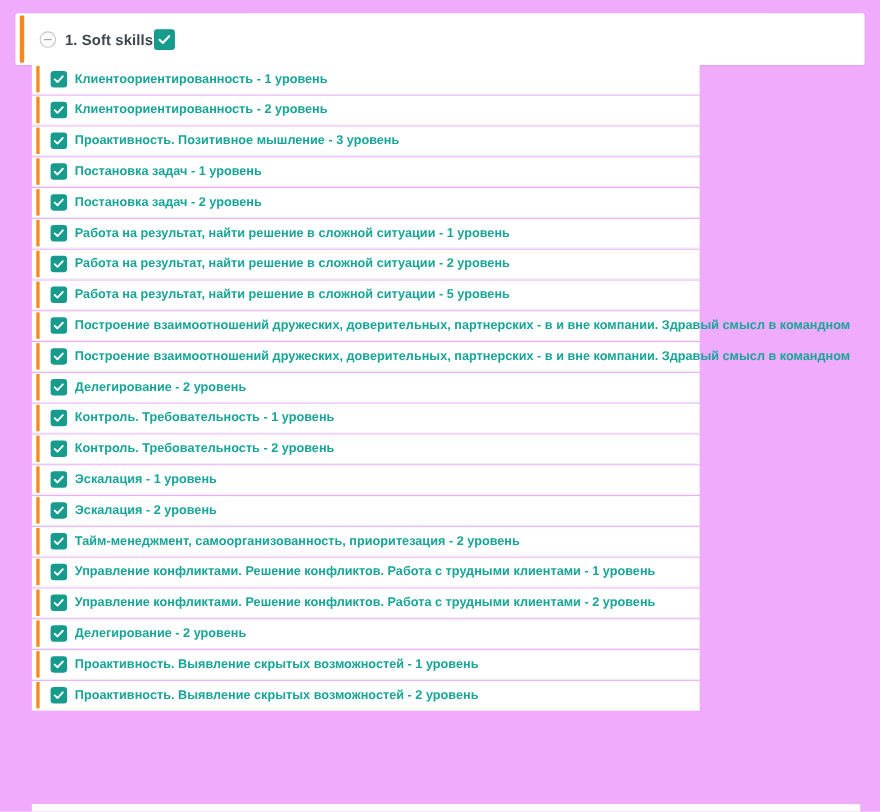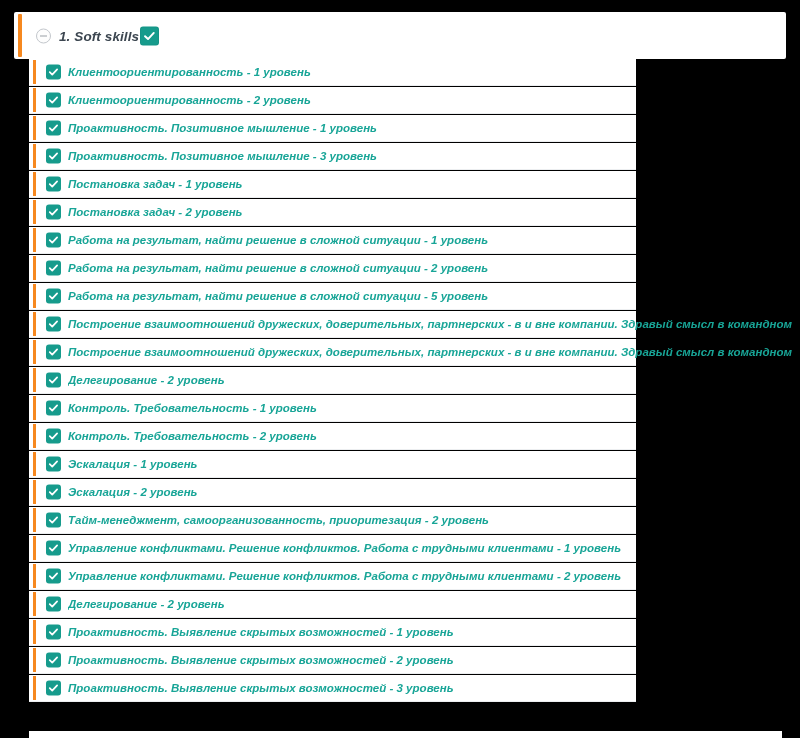--- a/index.html
+++ b/index.html
@@ -10,23 +10,22 @@
     height: 738px;
     background: #ecedf0;
     font-family: "Liberation Sans", sans-serif;
     -webkit-font-smoothing: antialiased;
   }
 
   .page {
     position: relative;
     width: 800px;
     height: 738px;
-    background: #000000;
+    background: #f0abfc;
     overflow: hidden;
-    font-style: italic;
   }
 
   
   .section-card {
     position: absolute;
     left: 14px;
     top: 12px;
     width: 772px;
     height: 47px;
     background: #ffffff;
@@ -203,29 +202,20 @@
         </div>
         <div class="row-label">Клиентоориентированность - 2 уровень</div>
       </div>
       <div class="row">
         <div class="accent-bar"></div>
         <div class="row-check">
           <svg class="cb-mark" width="11" height="11" viewBox="0 0 14 14">
             <path d="M2.2 7.2 L5.4 10.3 L11.6 3.7" fill="none" stroke="#ffffff" stroke-width="2.2" stroke-linecap="round" stroke-linejoin="round"></path>
           </svg>
         </div>
-        <div class="row-label">Проактивность. Позитивное мышление - 1 уровень</div>
-      </div>
-      <div class="row">
-        <div class="accent-bar"></div>
-        <div class="row-check">
-          <svg class="cb-mark" width="11" height="11" viewBox="0 0 14 14">
-            <path d="M2.2 7.2 L5.4 10.3 L11.6 3.7" fill="none" stroke="#ffffff" stroke-width="2.2" stroke-linecap="round" stroke-linejoin="round"></path>
-          </svg>
-        </div>
         <div class="row-label">Проактивность. Позитивное мышление - 3 уровень</div>
       </div>
       <div class="row">
         <div class="accent-bar"></div>
         <div class="row-check">
           <svg class="cb-mark" width="11" height="11" viewBox="0 0 14 14">
             <path d="M2.2 7.2 L5.4 10.3 L11.6 3.7" fill="none" stroke="#ffffff" stroke-width="2.2" stroke-linecap="round" stroke-linejoin="round"></path>
           </svg>
         </div>
         <div class="row-label">Постановка задач - 1 уровень</div>
@@ -375,26 +365,17 @@
         <div class="row-label">Проактивность. Выявление скрытых возможностей - 1 уровень</div>
       </div>
       <div class="row">
         <div class="accent-bar"></div>
         <div class="row-check">
           <svg class="cb-mark" width="11" height="11" viewBox="0 0 14 14">
             <path d="M2.2 7.2 L5.4 10.3 L11.6 3.7" fill="none" stroke="#ffffff" stroke-width="2.2" stroke-linecap="round" stroke-linejoin="round"></path>
           </svg>
         </div>
         <div class="row-label">Проактивность. Выявление скрытых возможностей - 2 уровень</div>
-      </div>
-      <div class="row">
-        <div class="accent-bar"></div>
-        <div class="row-check">
-          <svg class="cb-mark" width="11" height="11" viewBox="0 0 14 14">
-            <path d="M2.2 7.2 L5.4 10.3 L11.6 3.7" fill="none" stroke="#ffffff" stroke-width="2.2" stroke-linecap="round" stroke-linejoin="round"></path>
-          </svg>
-        </div>
-        <div class="row-label">Проактивность. Выявление скрытых возможностей - 3 уровень</div>
       </div>
     </div>
   <div class="list-footer" id="list-footer" style="top: 731px;"></div>
 
 </div>
 
 </body></html>

